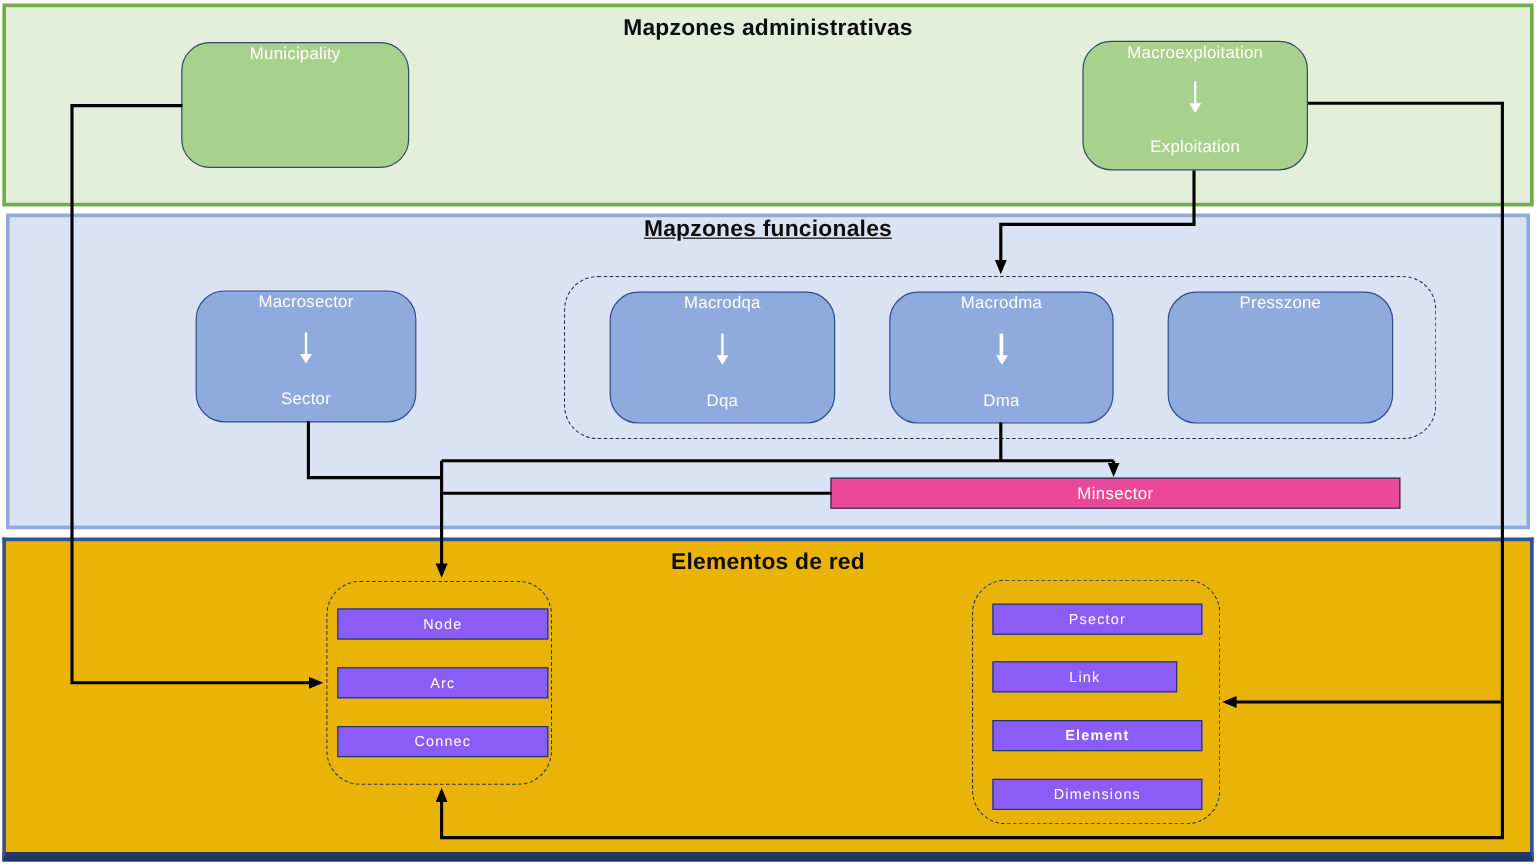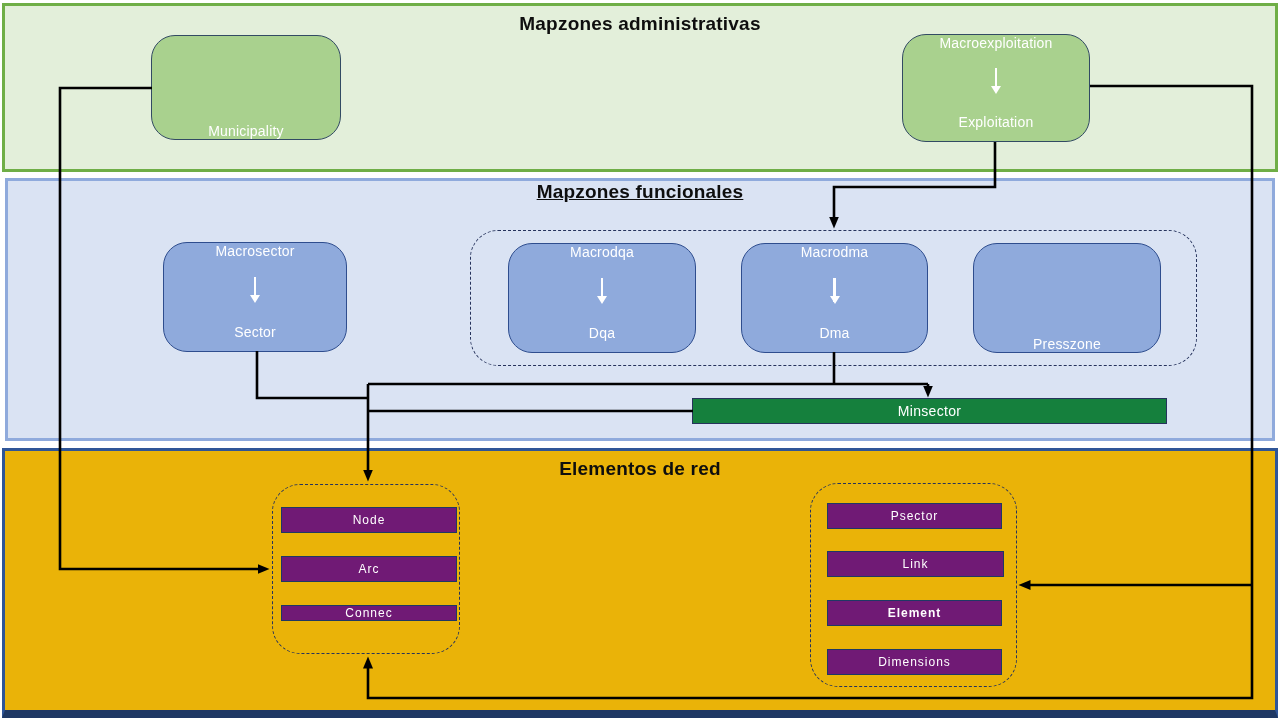--- a/index.html
+++ b/index.html
@@ -11,39 +11,39 @@
   .band-admin{left:2px;top:3px;width:1276px;height:169px;background:#e3efda;border:3px solid #6fae46;}
   .band-func{left:5px;top:178px;width:1270px;height:263px;background:#dae3f3;border:3px solid #8faadc;}
   .band-red{left:2px;top:448px;width:1276px;height:270px;background:#eab308;
             border:3px solid #2f5597;border-bottom:8px solid #1f3864;}
   .band-title{
     position:absolute;left:0;width:100%;text-align:center;
     font-size:19px;font-weight:bold;color:#0e0e0e;letter-spacing:.2px;
   }
   .rbox{
     position:absolute;box-sizing:border-box;border-radius:24px;
-    display:flex;flex-direction:column;align-items:center;justify-content:flex-end;
+    display:flex;flex-direction:column;align-items:center;justify-content:flex-start;
     color:#ffffff;font-size:14px;letter-spacing:.2px;text-align:center;
   }
   .green{background:#a9d18e;border:1.4px solid #324a63;}
   .blue{background:#8faadc;border:1.4px solid #2e4d8e;}
   .two{justify-content:space-between;padding:0 6px 11px 6px;}
   .warrow{width:2.5px;height:24px;background:#fff;position:relative;margin:2px auto 8px auto;}
   .warrow::after{
     content:"";position:absolute;left:50%;transform:translateX(-50%);bottom:-7px;
     border:5.5px solid transparent;border-top:8px solid #fff;
   }
   .dashedbox{position:absolute;box-sizing:border-box;border:1.4px dashed #26335c;border-radius:28px;}
   .minbar{
     position:absolute;left:692px;top:398px;width:475px;height:26px;box-sizing:border-box;
-    background:#15803d;border:1.4px solid #26335c;color:#fff;font-size:14px;
+    background:#ec4899;border:1.4px solid #26335c;color:#fff;font-size:14px;
     display:flex;align-items:center;justify-content:center;letter-spacing:.3px;
   }
   .dbar{
-    position:absolute;box-sizing:border-box;background:#701a75;border:1.2px solid #1f3864;
+    position:absolute;box-sizing:border-box;background:#8b5cf6;border:1.2px solid #1f3864;
     color:#ffffff;font-size:12px;letter-spacing:1px;
     display:flex;align-items:center;justify-content:center;
   }
   #connectors{position:absolute;left:0;top:0;width:1280px;height:720px;pointer-events:none;}
 </style>
 </head>
 <body>
 
 <div id="stage">
 
@@ -97,30 +97,30 @@
     <div class="band-title" style="top:7px;">Elementos de red</div>
   </div>
 
   <div class="dashedbox" style="left:272px;top:484px;width:188px;height:170px;">
     <div class="dbar" style="left:8px;top:22px;width:176px;height:26px;">
       <span>Node</span>
     </div>
     <div class="dbar" style="left:8px;top:71px;width:176px;height:26px;">
       <span>Arc</span>
     </div>
-    <div class="dbar" style="left:8px;top:120px;width:176px;height:16px;">
+    <div class="dbar" style="left:8px;top:120px;width:176px;height:26px;">
       <span>Connec</span>
     </div>
   </div>
 
   <div class="dashedbox" style="left:810px;top:483px;width:207px;height:204px;">
     <div class="dbar" style="left:16px;top:19px;width:175px;height:26px;">
       <span>Psector</span>
     </div>
-    <div class="dbar" style="left:16px;top:67px;width:177px;height:26px;text-align:right;">
+    <div class="dbar" style="left:16px;top:67px;width:154px;height:26px;text-align:right;">
       <span>Link</span>
     </div>
     <div class="dbar" style="left:16px;top:116px;width:175px;height:26px;font-weight:bold;">
       <span>Element</span>
     </div>
     <div class="dbar" style="left:16px;top:165px;width:175px;height:26px;">
       <span>Dimensions</span>
     </div>
   </div>
 

